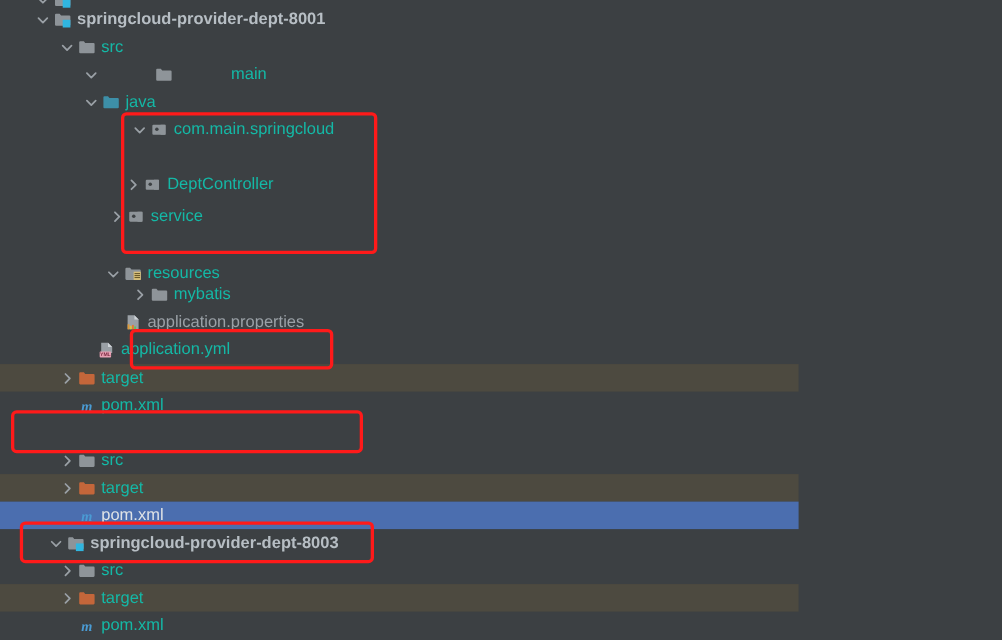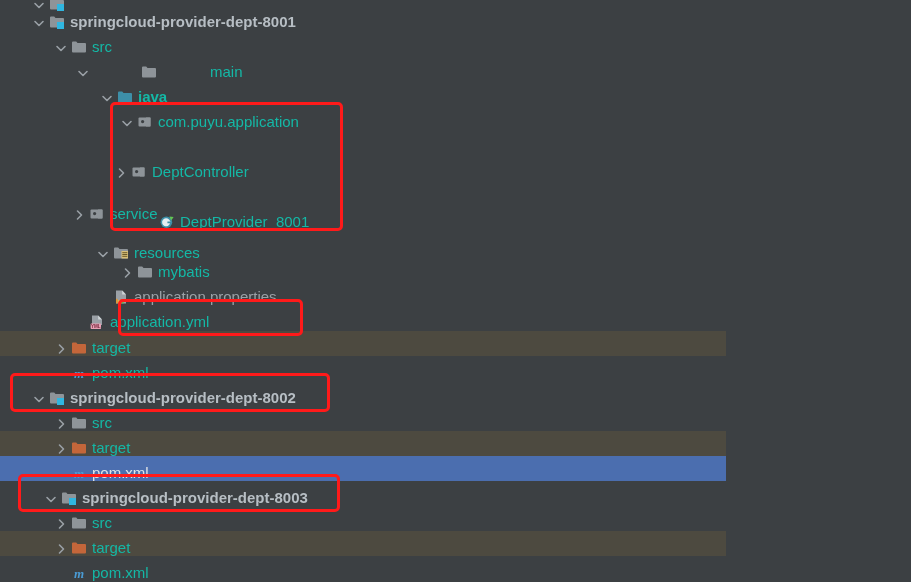--- a/index.html
+++ b/index.html
@@ -16,21 +16,21 @@
     position: absolute;
     left: 0; top: 0;
     width: 911px; height: 582px;
     background: #3c4043;
   }
   .row {
     position: absolute;
     left: 0; width: 726px;
     height: 25px;
     display: flex;
-    align-items: flex-end;
+    align-items: center;
     box-sizing: border-box;
   }
   .row.hl-target { background: #4d4a40; }
   .row.hl-selected { background: #4b6eaf; }
 
   .arrow {
     width: 14px; height: 14px;
     flex: 0 0 14px;
     position: relative;
     margin-right: 3px;
@@ -115,21 +115,21 @@
           <path d="M3 5.5 L7 9.5 L11 5.5" fill="none" stroke="#9aa0a6" stroke-width="1.6" stroke-linecap="round" stroke-linejoin="round"></path>
         </svg>
       </span>
       <span class="icon">
         <svg width="16" height="16" viewBox="0 0 16 16">
           <path d="M1 3.5 a1 1 0 0 1 1-1 h3.2 l1.3 1.6 H14 a1 1 0 0 1 1 1 v7.4 a1 1 0 0 1 -1 1 H2 a1 1 0 0 1 -1 -1 Z" fill="#8e9499"></path>
         </svg>
       </span>
       <span class="label">main</span>
     </div>
-    <div class="row" style="top: 80px; padding-left: 100px; font-weight: bold;">
+    <div class="row" style="top: 80px; padding-left: 76px;">
       <span class="arrow">
         <svg width="14" height="14" viewBox="0 0 14 14">
           <path d="M3 5.5 L7 9.5 L11 5.5" fill="none" stroke="#9aa0a6" stroke-width="1.6" stroke-linecap="round" stroke-linejoin="round"></path>
         </svg>
       </span>
       <span class="icon">
         <svg width="16" height="16" viewBox="0 0 16 16">
           <path d="M1 3.5 a1 1 0 0 1 1-1 h3.2 l1.3 1.6 H14 a1 1 0 0 1 1 1 v7.4 a1 1 0 0 1 -1 1 H2 a1 1 0 0 1 -1 -1 Z" fill="#3d8fa8"></path>
         </svg>
       </span>
@@ -141,62 +141,51 @@
           <path d="M3 5.5 L7 9.5 L11 5.5" fill="none" stroke="#9aa0a6" stroke-width="1.6" stroke-linecap="round" stroke-linejoin="round"></path>
         </svg>
       </span>
       <span class="icon">
         <svg width="16" height="16" viewBox="0 0 16 16">
           <rect x="1.5" y="3.5" width="12" height="9" rx="1" fill="#8e9499"></rect>
           <circle cx="5.6" cy="7.6" r="1.6" fill="#3c4043"></circle>
           <path d="M9 3.5 L13.5 3.5 L13.5 12.5 L9 12.5 Z" fill="#8e9499"></path>
         </svg>
       </span>
-      <span class="label">com.puyu.application</span>
+      <span class="label">com.main.springcloud</span>
     </div>
     <div class="row" style="top: 155px; padding-left: 114px;">
       <span class="arrow">
         <svg width="14" height="14" viewBox="0 0 14 14">
           <path d="M5.5 3 L9.5 7 L5.5 11" fill="none" stroke="#9aa0a6" stroke-width="1.6" stroke-linecap="round" stroke-linejoin="round"></path>
         </svg>
       </span>
       <span class="icon">
         <svg width="16" height="16" viewBox="0 0 16 16">
           <rect x="1.5" y="3.5" width="12" height="9" rx="1" fill="#8e9499"></rect>
           <circle cx="5.6" cy="7.6" r="1.6" fill="#3c4043"></circle>
           <path d="M9 3.5 L13.5 3.5 L13.5 12.5 L9 12.5 Z" fill="#8e9499"></path>
         </svg>
       </span>
       <span class="label">DeptController</span>
     </div>
-    <div class="row" style="top: 197px; padding-left: 72px;">
+    <div class="row" style="top: 184px; padding-left: 99px;">
       <span class="arrow">
         <svg width="14" height="14" viewBox="0 0 14 14">
           <path d="M5.5 3 L9.5 7 L5.5 11" fill="none" stroke="#9aa0a6" stroke-width="1.6" stroke-linecap="round" stroke-linejoin="round"></path>
         </svg>
       </span>
       <span class="icon">
         <svg width="16" height="16" viewBox="0 0 16 16">
           <rect x="1.5" y="3.5" width="12" height="9" rx="1" fill="#8e9499"></rect>
           <circle cx="5.6" cy="7.6" r="1.6" fill="#3c4043"></circle>
           <path d="M9 3.5 L13.5 3.5 L13.5 12.5 L9 12.5 Z" fill="#8e9499"></path>
         </svg>
       </span>
       <span class="label">service</span>
-    </div>
-    <div class="row" style="top: 205px; padding-left: 142px;">
-      <span class="arrow"></span>
-      <span class="icon">
-        <svg width="16" height="16" viewBox="0 0 16 16">
-          <circle cx="7.4" cy="8.2" r="5.8" fill="#3d8fa8"></circle>
-          <path d="M10 5.6 A4 4 0 1 0 11 9.2 L8.4 9.2 L8.4 7.6 L11.6 7.6" fill="#e6eef2"></path>
-          <path d="M10.4 2.4 L14.6 3.1 L12.2 6.4 Z" fill="#62c554"></path>
-        </svg>
-      </span>
-      <span class="label">DeptProvider_8001</span>
     </div>
     <div class="row" style="top: 236px; padding-left: 56px; margin-left: 40px;">
       <span class="arrow">
         <svg width="14" height="14" viewBox="0 0 14 14">
           <path d="M3 5.5 L7 9.5 L11 5.5" fill="none" stroke="#9aa0a6" stroke-width="1.6" stroke-linecap="round" stroke-linejoin="round"></path>
         </svg>
       </span>
       <span class="icon">
         <svg width="16" height="16" viewBox="0 0 16 16">
           <path d="M1 3.5 a1 1 0 0 1 1-1 h3.2 l1.3 1.6 H14 a1 1 0 0 1 1 1 v7.4 a1 1 0 0 1 -1 1 H2 a1 1 0 0 1 -1 -1 Z" fill="#8e9499"></path>
@@ -262,34 +251,20 @@
     </div>
     <div class="row" style="top: 356px; padding-left: 54px;">
       <span class="arrow"></span>
       <span class="icon">
         <svg width="16" height="16" viewBox="0 0 16 16">
           <text x="8" y="12.6" font-family="Liberation Serif, serif" font-size="13" font-style="italic" font-weight="bold" fill="#4a9bd4" text-anchor="middle">m</text>
         </svg>
       </span>
       <span class="label">pom.xml</span>
     </div>
-    <div class="row" style="top: 381px; padding-left: 32px;">
-      <span class="arrow">
-        <svg width="14" height="14" viewBox="0 0 14 14">
-          <path d="M3 5.5 L7 9.5 L11 5.5" fill="none" stroke="#9aa0a6" stroke-width="1.6" stroke-linecap="round" stroke-linejoin="round"></path>
-        </svg>
-      </span>
-      <span class="icon">
-        <svg width="16" height="16" viewBox="0 0 16 16">
-          <path d="M1 3.5 a1 1 0 0 1 1-1 h3.2 l1.3 1.6 H14 a1 1 0 0 1 1 1 v7.4 a1 1 0 0 1 -1 1 H2 a1 1 0 0 1 -1 -1 Z" fill="#8e9499"></path>
-          <rect x="8" y="8" width="7" height="7" fill="#30b6e0"></rect>
-        </svg>
-      </span>
-      <span class="label bold">springcloud-provider-dept-8002</span>
-    </div>
     <div class="row" style="top: 406px; padding-left: 54px;">
       <span class="arrow">
         <svg width="14" height="14" viewBox="0 0 14 14">
           <path d="M5.5 3 L9.5 7 L5.5 11" fill="none" stroke="#9aa0a6" stroke-width="1.6" stroke-linecap="round" stroke-linejoin="round"></path>
         </svg>
       </span>
       <span class="icon">
         <svg width="16" height="16" viewBox="0 0 16 16">
           <path d="M1 3.5 a1 1 0 0 1 1-1 h3.2 l1.3 1.6 H14 a1 1 0 0 1 1 1 v7.4 a1 1 0 0 1 -1 1 H2 a1 1 0 0 1 -1 -1 Z" fill="#8e9499"></path>
         </svg>

